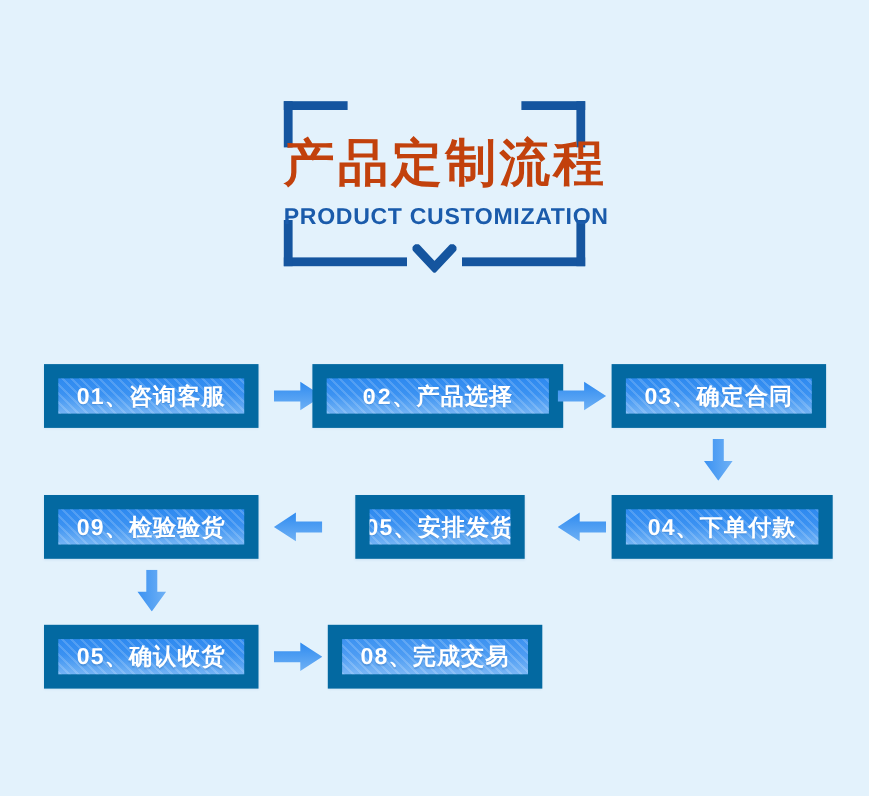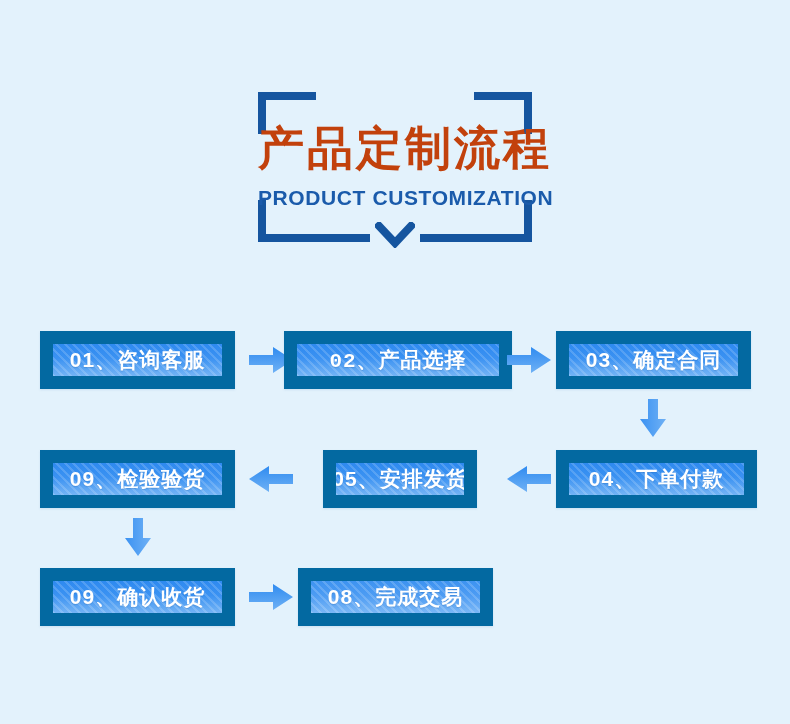--- a/index.html
+++ b/index.html
@@ -218,21 +218,21 @@
       <span class="step-label">04、下单付款</span>
     </div>
   </div>
 
   <svg class="arrow" style="left:124px; top:518px; width:28px; height:38px;" viewBox="0 0 28 38">
     <path d="M9,0 L19,0 L19,20 L27,20 L14,38 L1,20 L9,20 Z" fill="url(#gd1)"></path>
   </svg>
 
   <div class="step" style="left:40px;  top:568px; width:195px; height:58px;">
     <div class="step-inner">
-      <span class="step-label">09、确认收货</span>
+      <span class="step-label">05、确认收货</span>
     </div>
   </div>
 
   <svg class="arrow" style="left:249px; top:583px; width:44px; height:28px;" viewBox="0 0 44 28">
     <path d="M0,9 L24,9 L24,1 L44,14 L24,27 L24,19 L0,19 Z" fill="url(#gr1)"></path>
   </svg>
 
   <div class="step light" style="left:298px; top:568px; width:195px; height:58px;">
     <div class="step-inner">
       <span class="step-label">08、完成交易</span>

